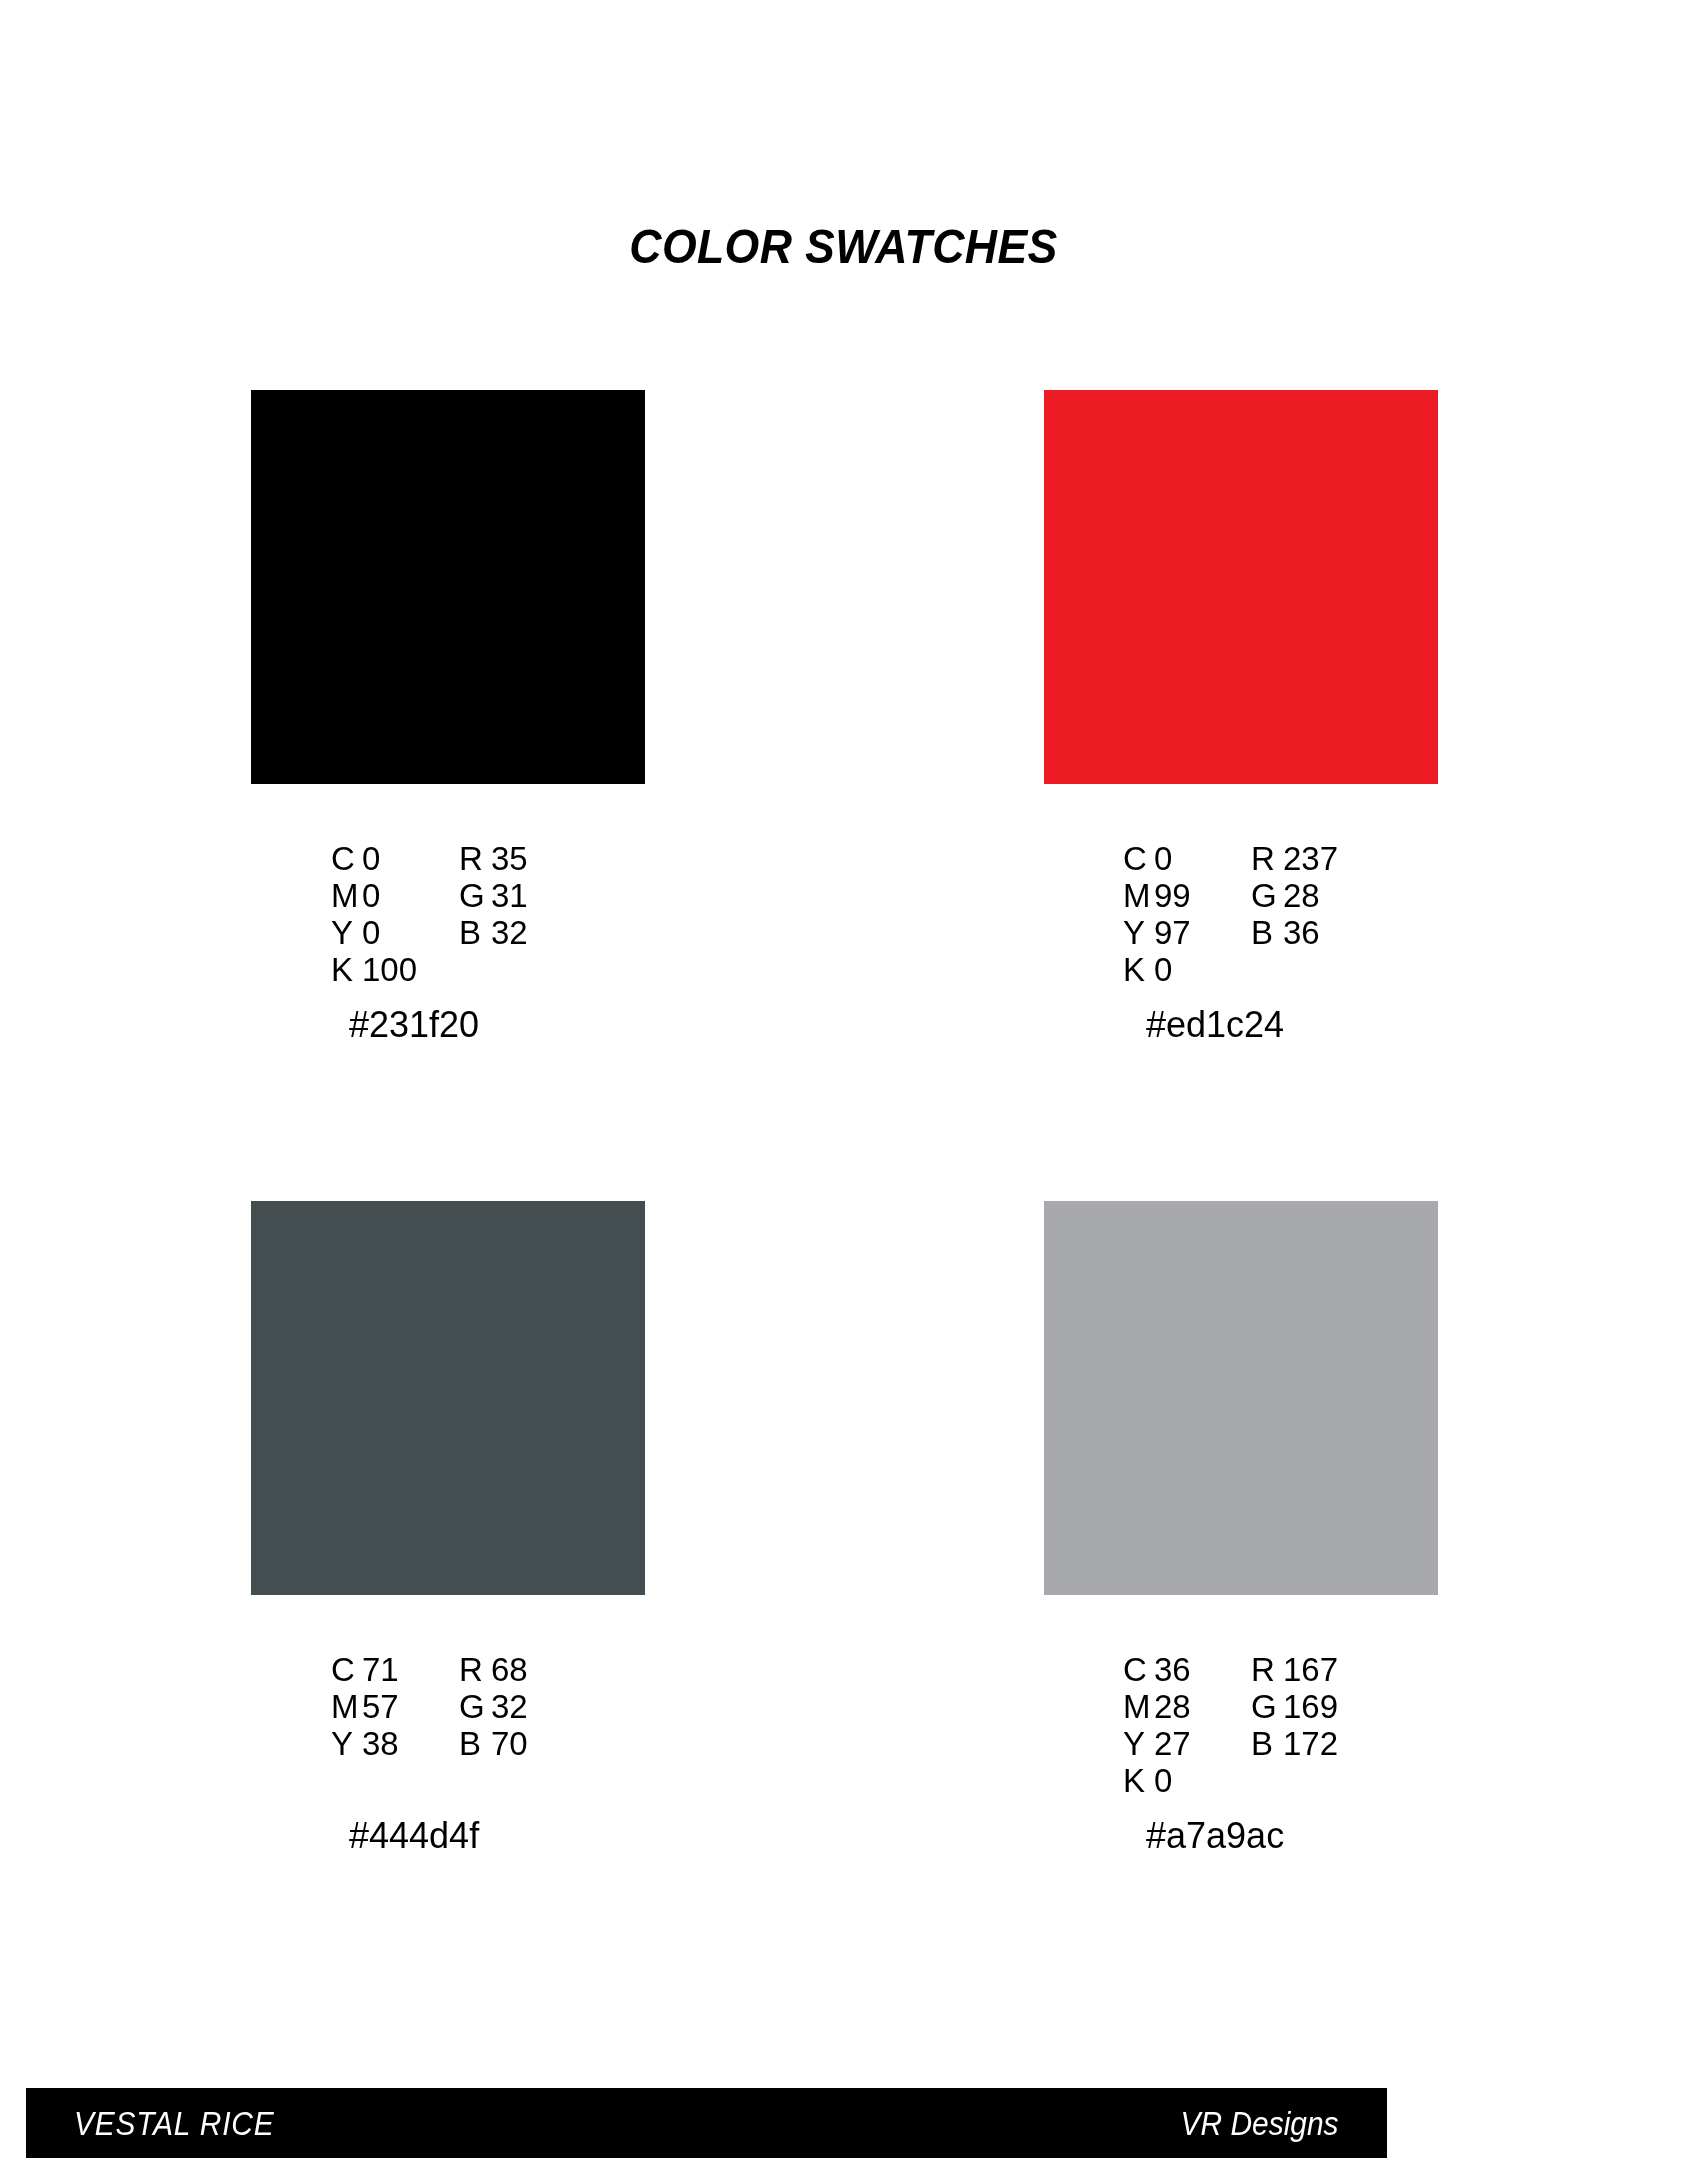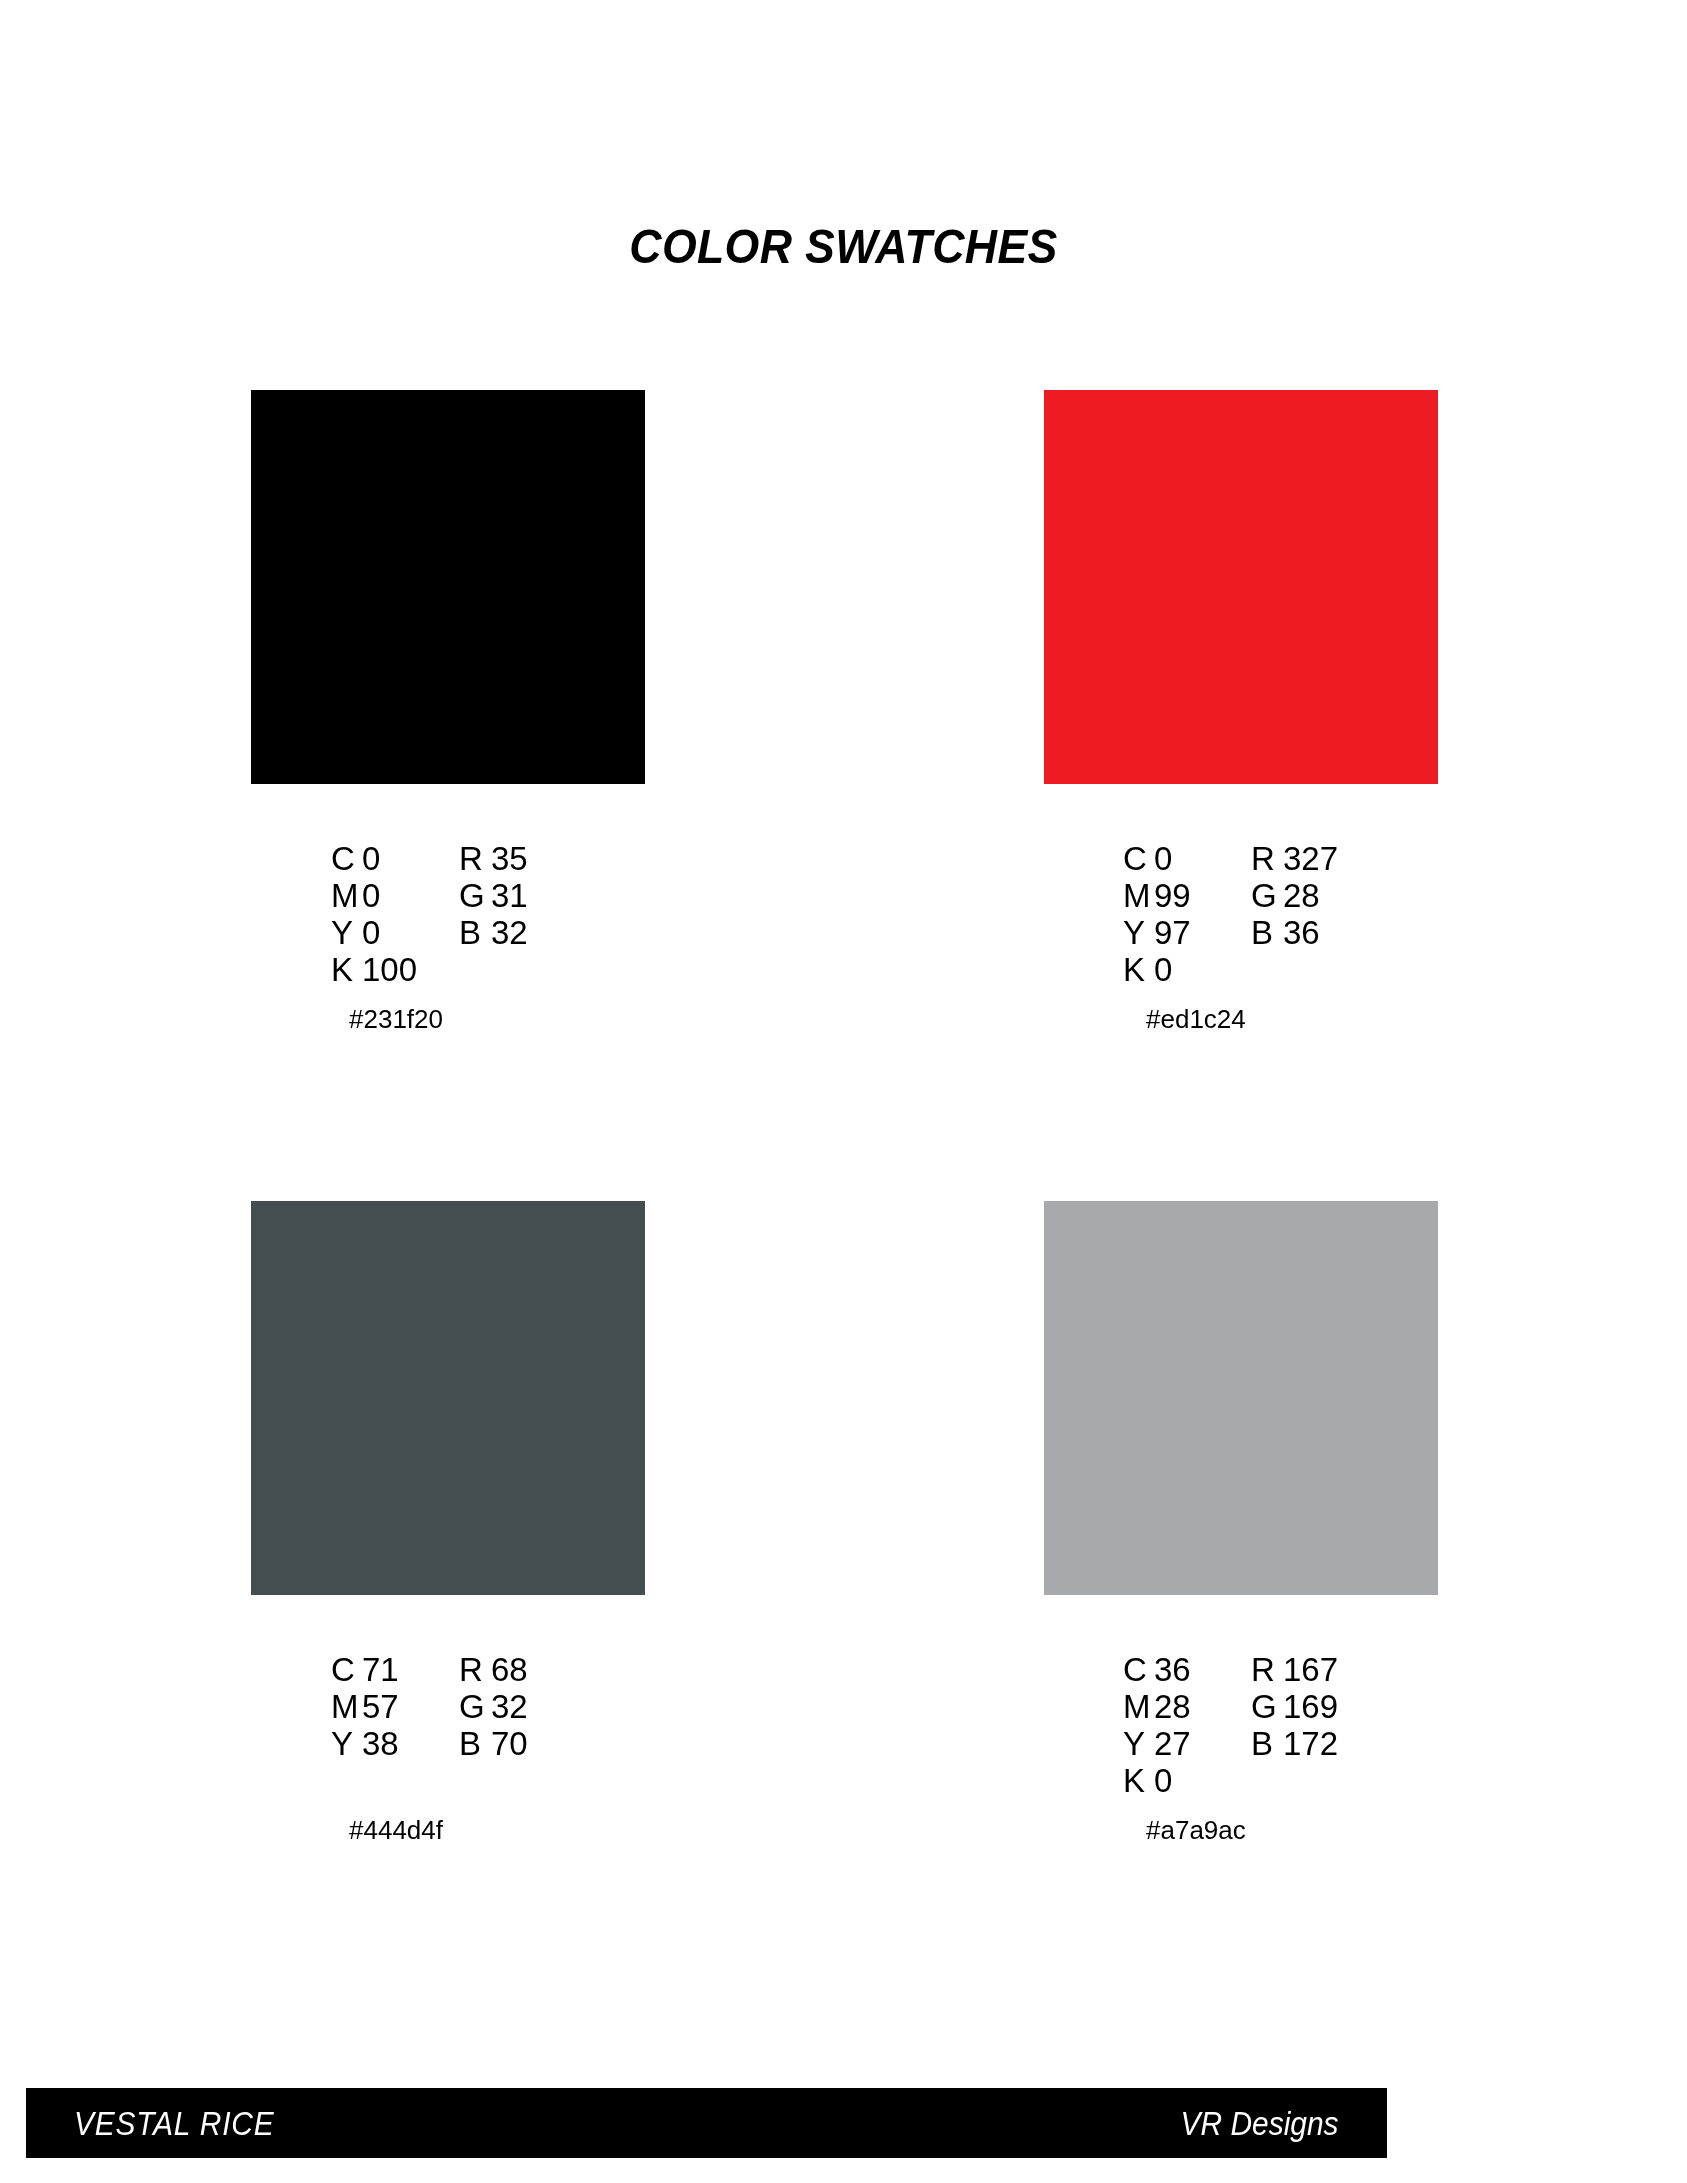--- a/index.html
+++ b/index.html
@@ -97,21 +97,21 @@
     display: inline-block;
     text-align: center;
   }
   
   .col-left .values  { padding-left: 80px; }
   .col-right .values { padding-left: 79px; }
 
   .hex-code {
     position: absolute;
     top: 220px;
-    font-size: 26px;
+    font-size: 36px;
     color: #000000;
     white-space: nowrap;
     font-family: "Liberation Sans", "DejaVu Sans", sans-serif;
   }
   .col-left  .hex-code { left: 98px; }
   .col-right .hex-code { left: 102px; }
 
   
   .footer-bar {
     position: absolute;
@@ -169,21 +169,21 @@
       </div>
       <div class="hex-code">#231f20</div>
     </div>
   </div>
 
   <div class="swatch-cell col-right row-top">
     <div class="swatch-chip" style="background:#ed1c24"></div>
     <div class="swatch-info">
       <div class="values">
         <div class="value-row">
-          <span class="k-key">C</span><span class="k-val">0</span><span class="r-key">R</span><span class="r-val">327</span>
+          <span class="k-key">C</span><span class="k-val">0</span><span class="r-key">R</span><span class="r-val">237</span>
         </div>
         <div class="value-row">
           <span class="k-key">M</span><span class="k-val">99</span><span class="r-key">G</span><span class="r-val">28</span>
         </div>
         <div class="value-row">
           <span class="k-key">Y</span><span class="k-val">97</span><span class="r-key">B</span><span class="r-val">36</span>
         </div>
         <div class="value-row">
           <span class="k-key">K</span><span class="k-val">0</span>
         </div>

